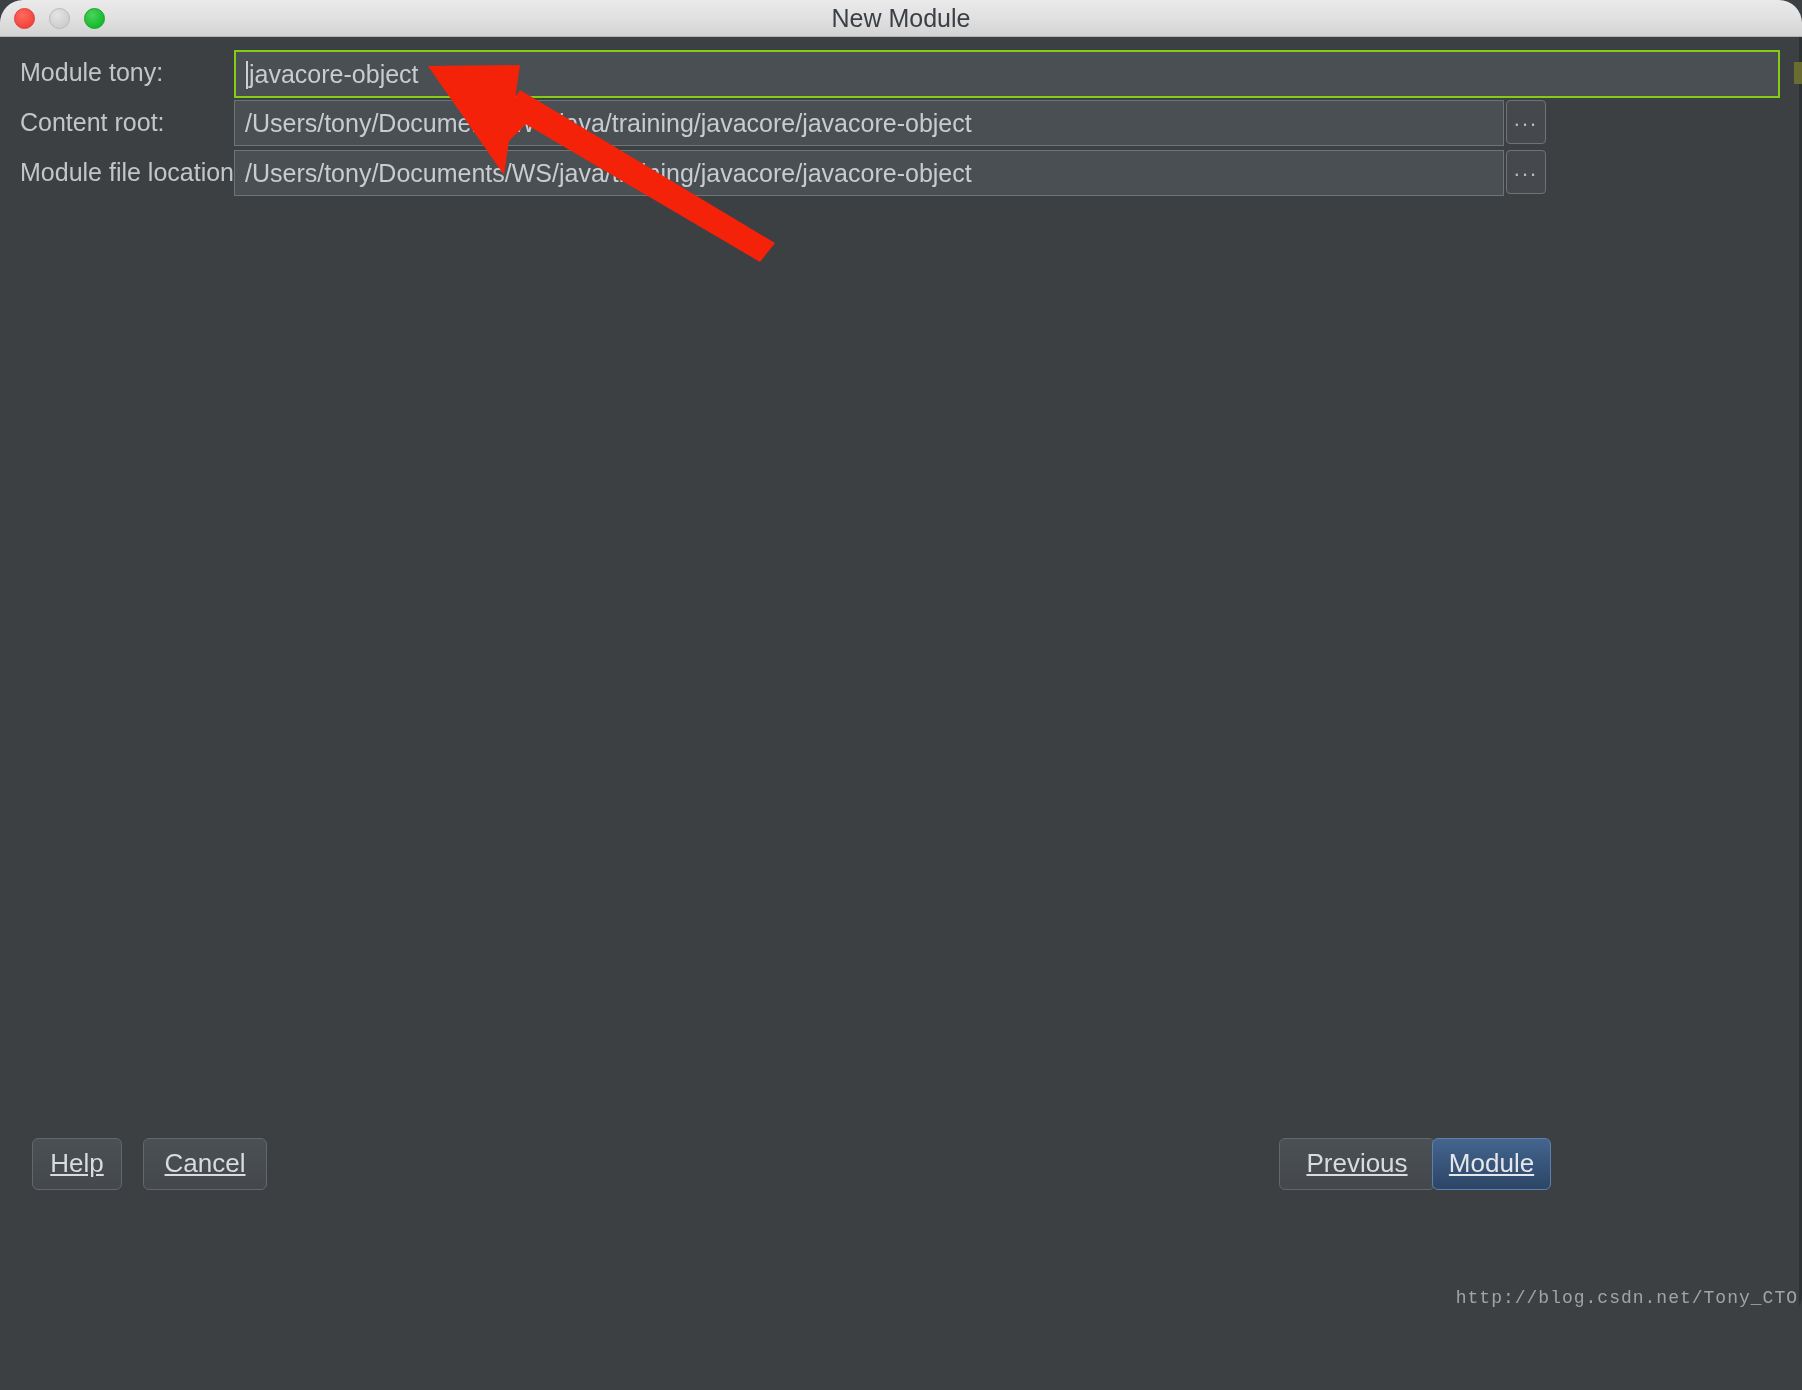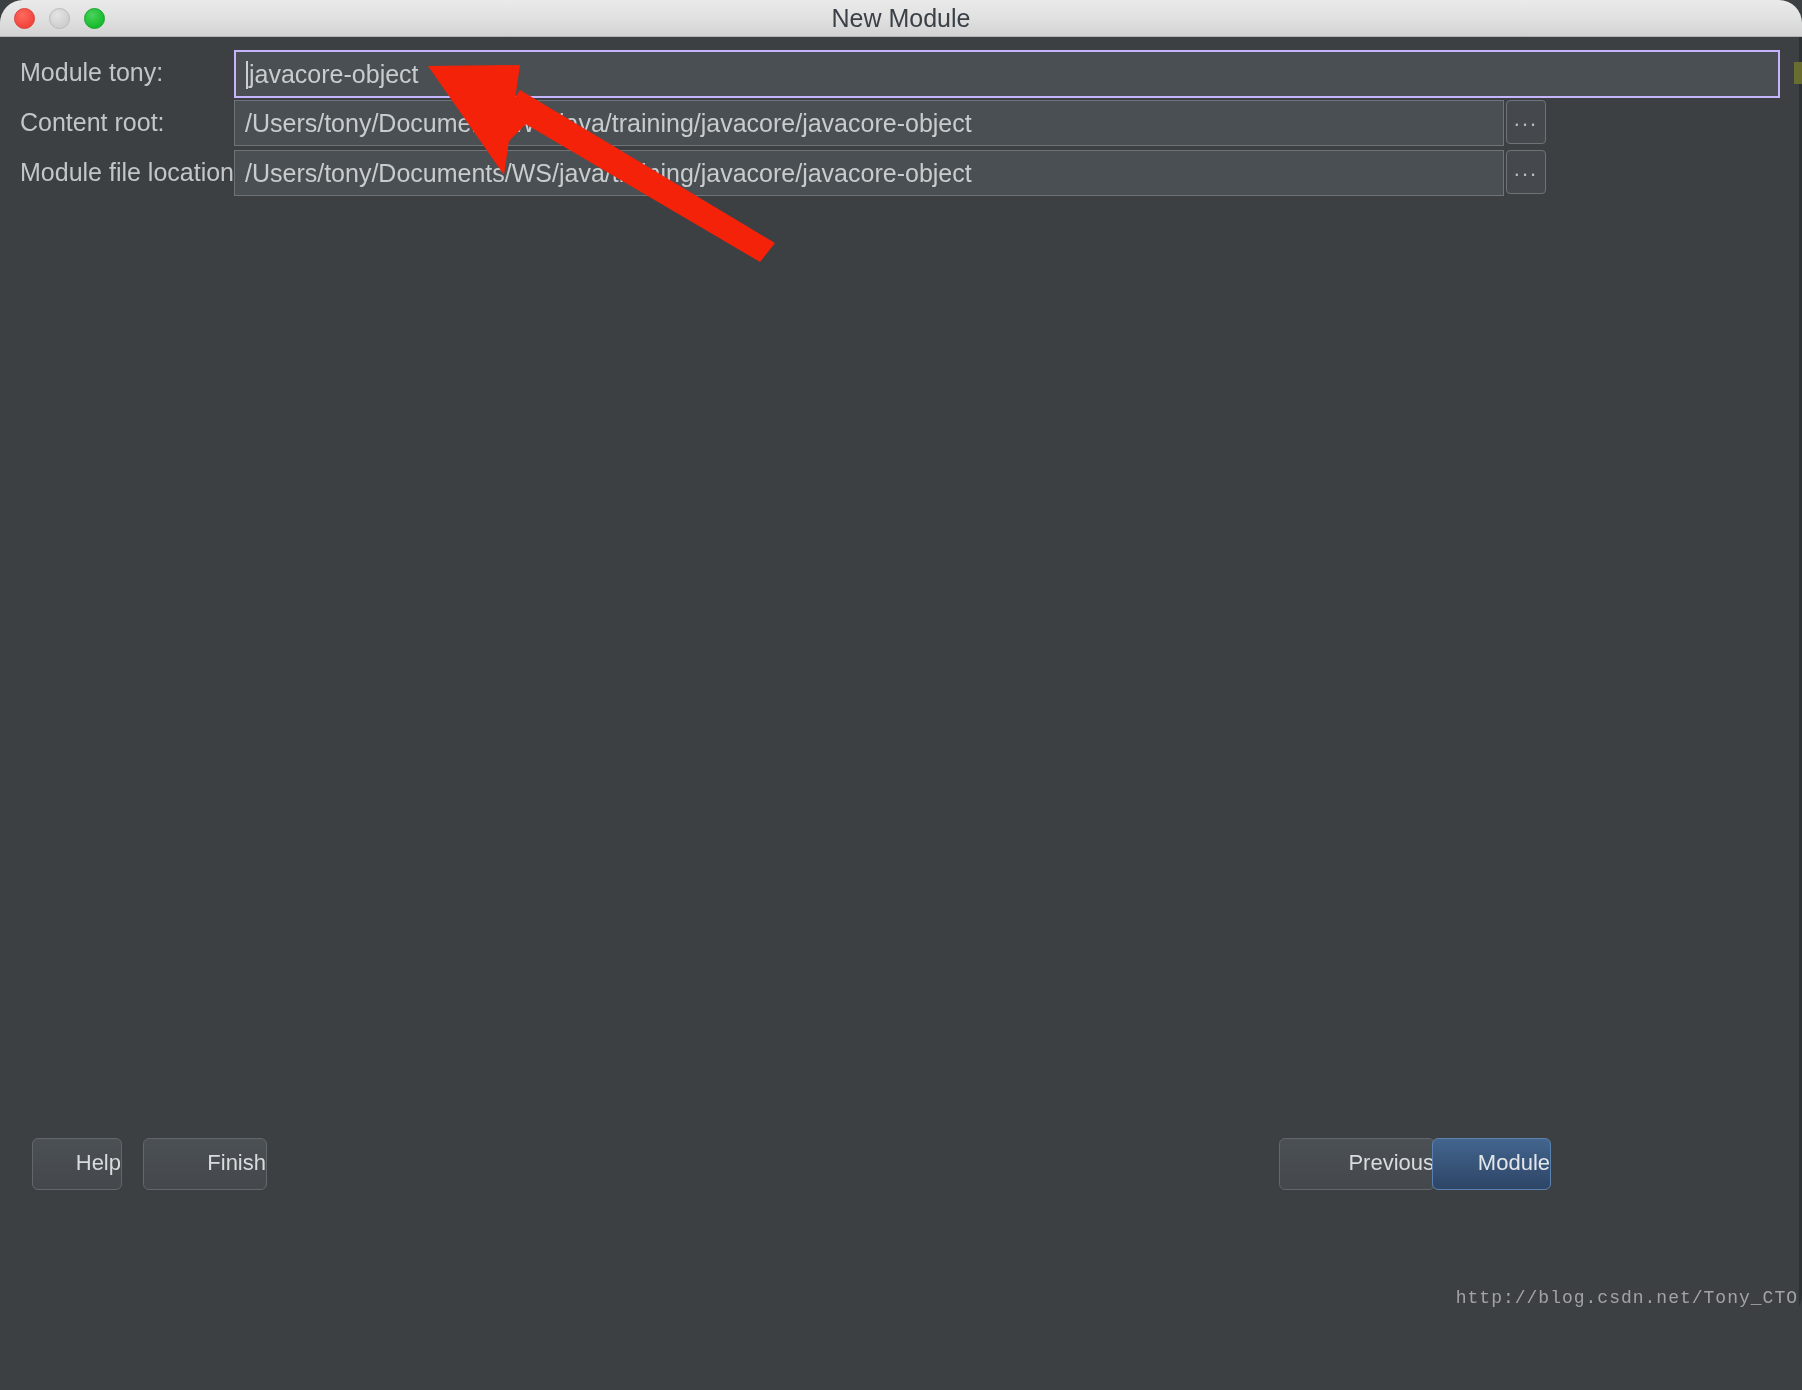--- a/index.html
+++ b/index.html
@@ -84,21 +84,21 @@
     color: #c9ccce;
     line-height: 44px;
     padding-left: 10px;
     white-space: nowrap;
     overflow: hidden;
   }
   .field.plain {
     border: 1px solid #6e7377;
   }
   .field.focused {
-    border: 2px solid #c4b5fd;
+    border: 2px solid #84cc16;
     background: #4a4f53;
   }
 
   .caret {
     display: inline-block;
     width: 2px;
     height: 28px;
     background: #cdd0d2;
     vertical-align: -6px;
     margin-right: 1px;
@@ -155,24 +155,25 @@
     width: 1802px; height: 1390px;
     pointer-events: none;
   }
 
   
   .btn {
     position: absolute;
     box-sizing: border-box;
     height: 52px;
     border-radius: 6px;
-    font-size: 22px;
+    font-size: 26px;
     color: #d9dcde;
-    text-align: right;
+    text-align: center;
     line-height: 48px;
+    text-decoration: underline;
   }
   .btn.normal {
     background: linear-gradient(to bottom, #4b5054 0%, #44484c 100%);
     border: 1px solid #62676b;
   }
   .btn.primary {
     background: linear-gradient(to bottom, #43658e 0%, #2d4566 100%);
     border: 1px solid #5b82ae;
     color: #e4e7ea;
   }
@@ -226,21 +227,21 @@
   <svg id="arrow-layer" width="1802" height="1390" viewBox="0 0 1802 1390">
 
     <polygon points="520,90 775,243 760,262 505,112" fill="#f42209"></polygon>
 
     <polygon points="428,66 520,65 504,175" fill="#f42209"></polygon>
     <polygon points="428,66 540,110 500,150" fill="#f42209"></polygon>
   </svg>
 
   <div class="btn normal" style="left:32px; top:1138px; width:90px;">Help</div>
 
-  <div class="btn normal" style="left:143px; top:1138px; width:124px;">Finish</div>
+  <div class="btn normal" style="left:143px; top:1138px; width:124px;">Cancel</div>
 
   <div class="btn normal" style="left:1279px; top:1138px; width:156px;">Previous</div>
 
   <div class="btn primary" style="left:1432px; top:1138px; width:119px;">Module</div>
 
   <div id="watermark">http://blog.csdn.net/Tony_CTO</div>
 
 </div>
 
 </body></html>

